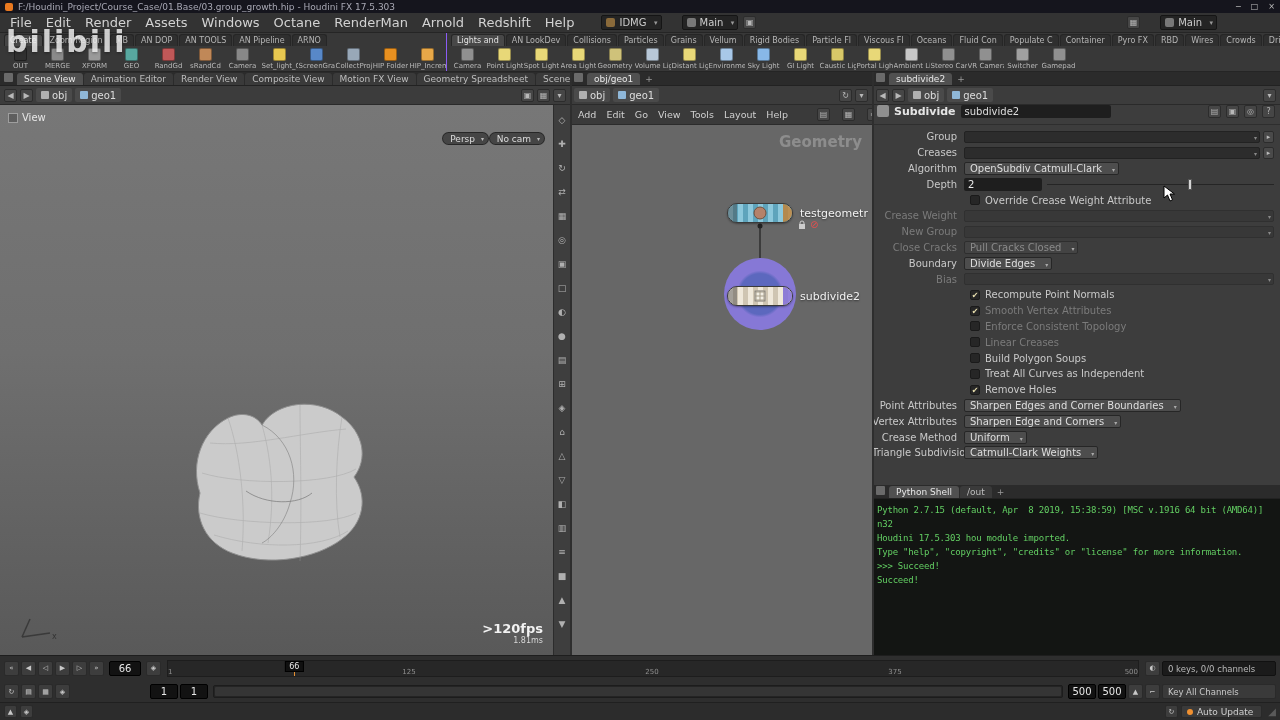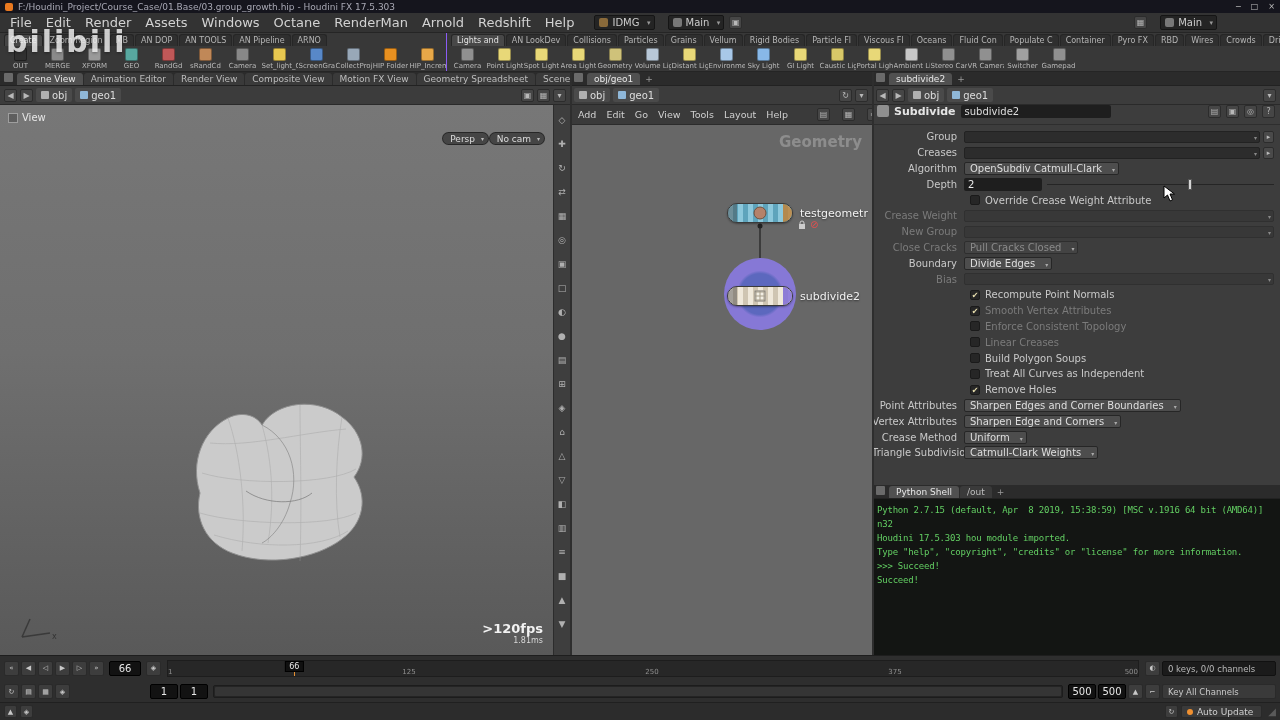--- a/index.html
+++ b/index.html
@@ -7,21 +7,21 @@
 .app{position:relative;width:1280px;height:720px;background:#333;font-family:"DejaVu Sans","Liberation Sans",sans-serif;font-size:11px;color:#c8c8c8;overflow:hidden}
 
 
 .titlebar{position:absolute;left:0;top:0;right:0;height:13px;background:#15151d;display:flex;align-items:center;padding:0 5px;font-size:9px;color:#a8a8b4}
 .houdini-icon{width:8px;height:8px;background:#e87820;border-radius:2px;margin-right:5px;flex-shrink:0}
 .wbtns{margin-left:auto;display:flex;gap:10px;font-size:8px;color:#c0c0c0}
 
 
 .menubar{position:absolute;top:13px;left:0;right:0;height:20px;background:#333;border-bottom:1px solid #252525;display:flex;align-items:center;padding:0 3px}
 .menu-item{padding:18px 7px;font-size:13px;color:#d2d2d2;white-space:nowrap}
-.combo{display:flex;align-items:center;gap:4px;background:#242424;border:1px solid #151515;border-radius:2px;height:15px;padding:0 14px 0 4px;font-size:10px;color:#ccc;position:relative;margin-left:13px;white-space:nowrap}
+.combo{display:flex;align-items:center;gap:4px;background:#242424;border:1px solid #151515;border-radius:2px;height:15px;padding:0 14px 0 4px;font-size:10px;color:#ccc;position:relative;margin-left:20px;white-space:nowrap}
 .combo::after{content:"▾";position:absolute;right:3px;top:3px;font-size:7px;color:#999}
 .cicon{width:9px;height:9px;background:#8a6a3a;border-radius:2px}
 .cicon.gray{background:#787878}
 .mspacer{flex:1}
 .navbtn{min-width:13px;height:13px;background:#464646;border:1px solid #2c2c2c;border-radius:2px;color:#b8b8b8;font-size:8px;display:flex;align-items:center;justify-content:center;padding:0 1px}
 
 
 .shelf{position:absolute;top:33px;left:0;right:0;height:39px;background:#383838;border-bottom:1px solid #252525;display:flex}
 .shelfset{position:relative;height:100%}
 .shelfset.left{width:597px;border-right:1px solid #8b5cf6}

